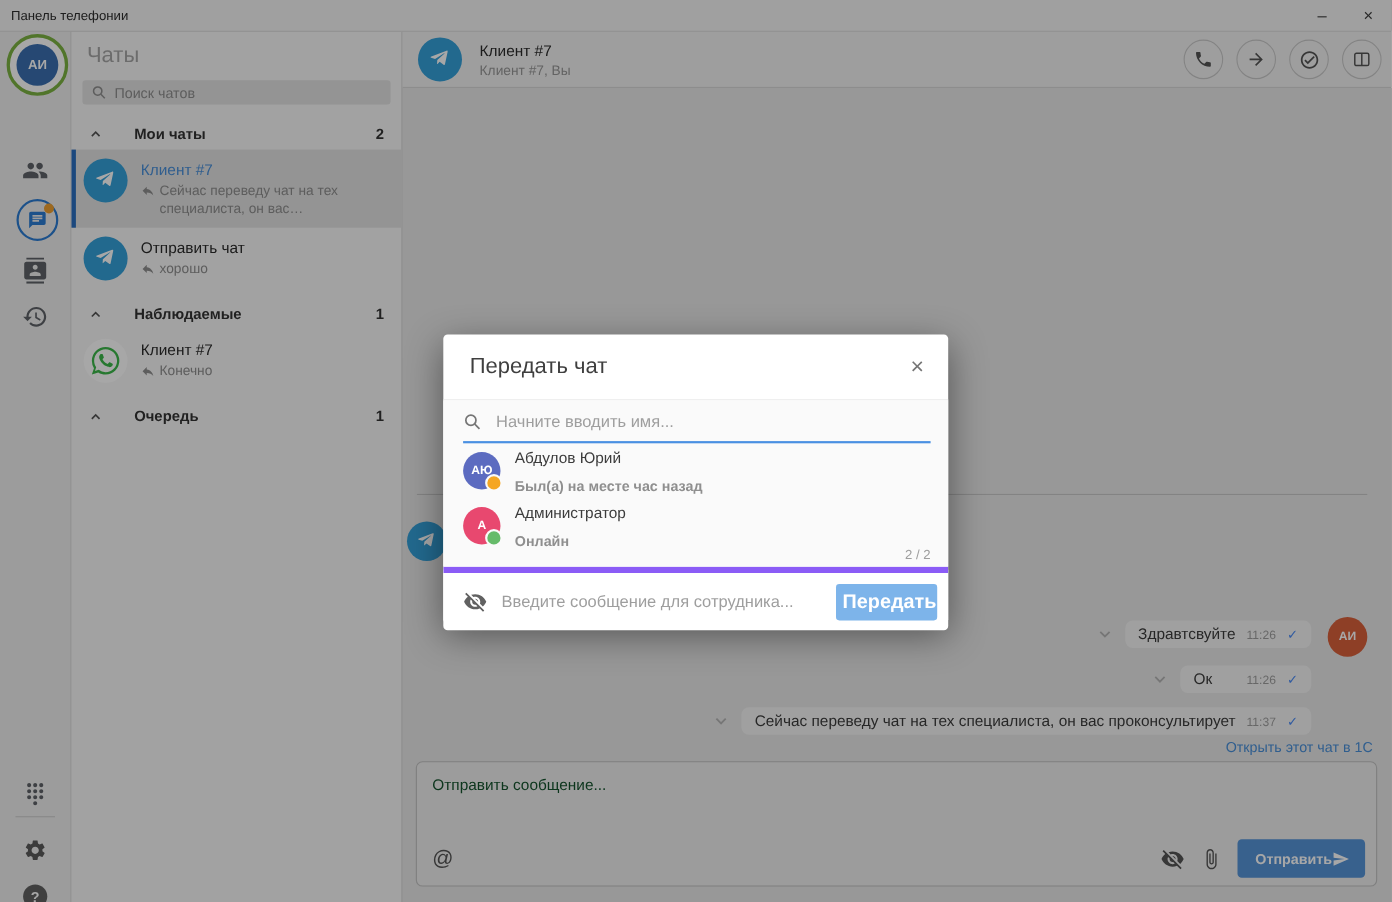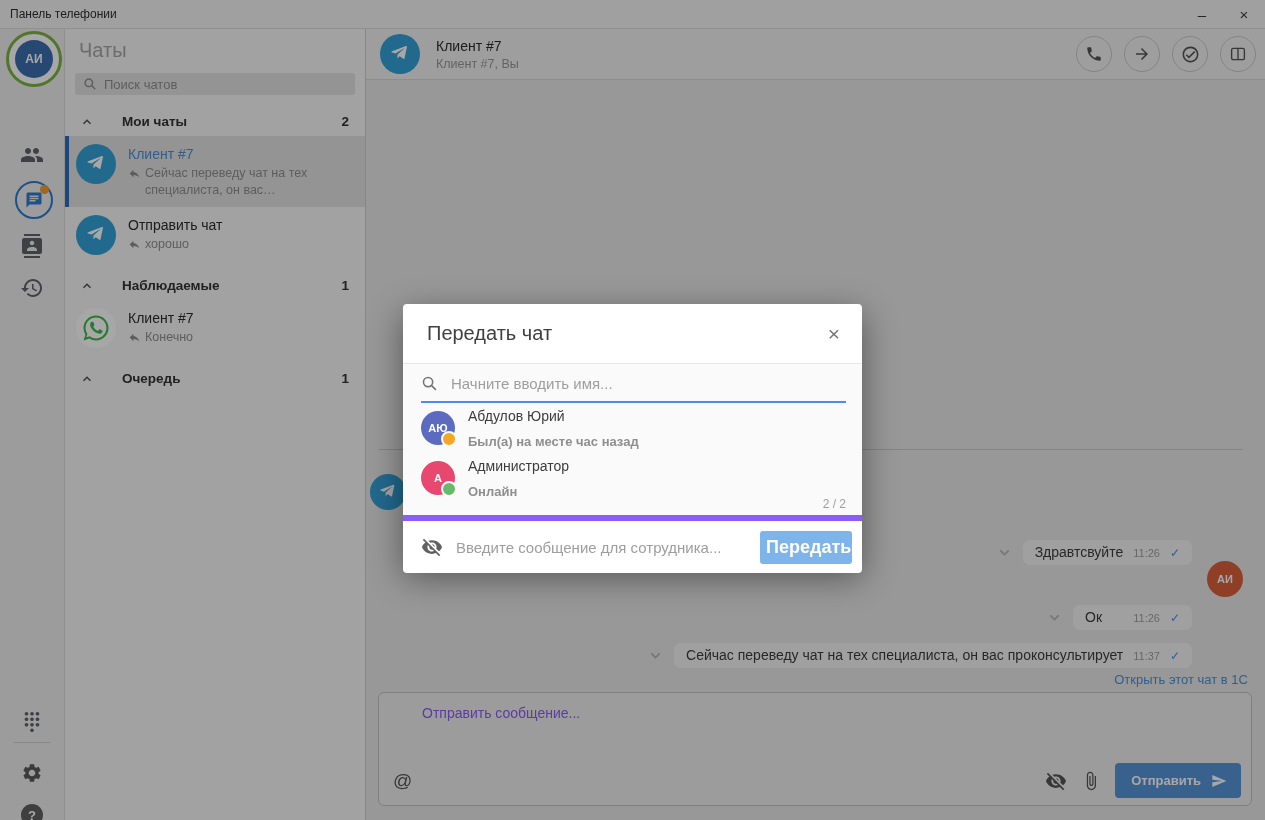--- a/index.html
+++ b/index.html
@@ -119,28 +119,28 @@
     position:absolute; right:22px; top:532px; width:36px; height:36px; border-radius:50%;
     background:#d9603b; color:#fff; font-size:11px; font-weight:bold;
     display:flex; align-items:center; justify-content:center;
   }
   .open-link { position:absolute; right:17px; top:643px; font-size:13px; color:#4a90d9; }
   
   .compose {
     position:absolute; left:12px; right:13px; top:663px; height:112px;
     border:1px solid #c2c2c2; border-radius:6px; background:#efefef;
   }
-  .compose-placeholder { position:absolute; left:14px; top:12px; font-size:14px; color:#8b5cf6;margin-left:29px; }
+  .compose-placeholder { position:absolute; left:14px; top:12px; font-size:14px; color:#14532d; }
   .compose-bottom { position:absolute; left:14px; right:10px; bottom:7px; display:flex; align-items:center; }
   .at-icon { font-size:19px; color:#555; }
   .compose-right { margin-left:auto; display:flex; align-items:center; gap:14px; }
   .send-btn {
     height:35px; padding:0 14px 0 16px; border:none; border-radius:4px; background:#5694d8;
     color:#fff; font-size:13px; font-weight:bold; font-family:"Liberation Sans",sans-serif;
-    display:flex; align-items:center; gap:10px;
+    display:flex; align-items:center; 
   }
   
   .dim { position:absolute; inset:0; background:rgba(0,0,0,0.345); z-index:10; }
   .modal {
     position:absolute; left:403px; top:304px; width:459px; height:263px;
     background:#fff; border-radius:4px; z-index:20;
     box-shadow:0 10px 34px rgba(0,0,0,0.45);
   }
   .modal-header {
     height:59px; border-bottom:1px solid #e8e8e8; display:flex; align-items:center;
@@ -362,21 +362,21 @@
     <div class="messages-divider"></div>
 
     <div class="hidden-incoming-avatar">
       <span class="msgr-avatar tg">
         <svg width="20" height="20" viewBox="0 0 24 24">
             <path fill="#fff" d="M9.04 16.6l.26-3.98 7.22-6.51c.32-.29-.07-.43-.49-.18L7.1 11.56 3.25 10.34c-.83-.24-.84-.81.19-1.22l15.02-5.79c.69-.31 1.35.17 1.08 1.22l-2.56 12.05c-.18.86-.7 1.06-1.41.66l-3.9-2.88-1.87 1.82c-.22.21-.4.4-.76.4z"></path>
           </svg>
       </span>
     </div>
 
-    <div class="msg-row" style="top:511px;">
+    <div class="msg-row" style="top:535px;">
       <svg width="17" height="17" viewBox="0 0 24 24">
           <polyline points="6,9 12,15 18,9" fill="none" stroke="#b5b5b5" stroke-width="2.4"></polyline>
         </svg>
       <div class="msg-bubble">
         <span class="msg-text">Здравтсвуйте</span>
         <span class="msg-time">11:26</span>
         <span class="msg-check">✓</span>
       </div>
     </div>
     <div class="msg-sender-avatar" style="background: rgb(217, 96, 59);">АИ</div>

